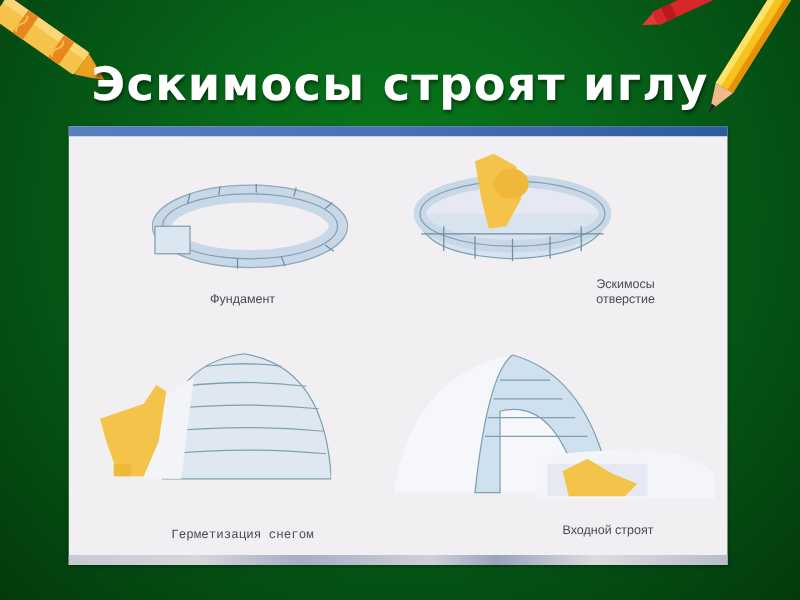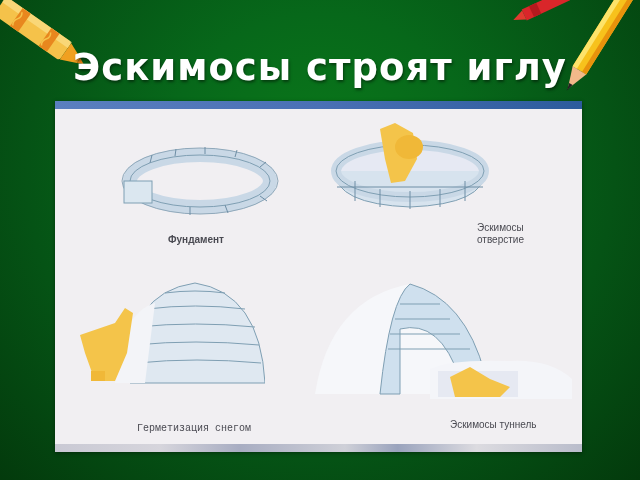--- a/index.html
+++ b/index.html
@@ -86,21 +86,21 @@
       <line x1="95" y1="13" x2="95" y2="6"></line>
         <line x1="125" y1="16" x2="127" y2="9"></line>
       <line x1="150" y1="26" x2="156" y2="21"></line>
         <line x1="150" y1="55" x2="157" y2="60"></line>
       <line x1="115" y1="64" x2="118" y2="72"></line>
         <line x1="80" y1="66" x2="80" y2="74"></line>
       <line x1="30" y1="50" x2="22" y2="55"></line>
     </g>
     <rect x="14" y="40" width="28" height="22" fill="#dbe7f0" stroke="#7f9fb3"></rect>
   </svg>
-  <div class="caption" style="left:113px;top:133px;font-weight:bold;">Фундамент</div>
+  <div class="caption" style="left:113px;top:133px;">Фундамент</div>
 
   <svg class="illus" style="left:270px;top:18px;" width="175" height="100" viewBox="0 0 175 100">
     <ellipse cx="85" cy="52" rx="74" ry="26" fill="#e6e9f3"></ellipse>
     <path d="M10 52 Q10 85 85 88 Q160 85 160 52" fill="#d7e3ee" stroke="#7f9fb3"></path>
     <ellipse cx="85" cy="52" rx="74" ry="26" fill="none" stroke="#c9d8e6" stroke-width="10"></ellipse>
     <ellipse cx="85" cy="52" rx="74" ry="26" fill="none" stroke="#7f9fb3" stroke-width="1"></ellipse>
     <g stroke="#6e8ea5" stroke-width="1">
       <line x1="30" y1="62" x2="30" y2="82"></line>
         <line x1="55" y1="70" x2="55" y2="88"></line>
       <line x1="85" y1="72" x2="85" y2="90"></line>
@@ -143,16 +143,16 @@
         <line x1="80" y1="55" x2="150" y2="55"></line>
       <line x1="85" y1="40" x2="140" y2="40"></line>
         <line x1="90" y1="25" x2="130" y2="25"></line>
     </g>
     <path d="M120 90 Q140 80 200 82 Q240 80 262 100 L262 120 L120 120 Z" fill="#f4f5f9"></path>
     <rect x="128" y="92" width="80" height="26" fill="#e6e9f2"></rect>
     <g>
       <path d="M140 98 L160 88 L180 100 L200 108 L190 118 L145 118 Z" fill="#f4c44a"></path>
     </g>
   </svg>
-  <div class="caption" style="left:395px;top:318px;">Эскимосы туннель</div>
+  <div class="caption" style="left:395px;top:318px;">Входной строят</div>
 
   <div class="frame-bottom"></div>
 </div>
 
 </body></html>

